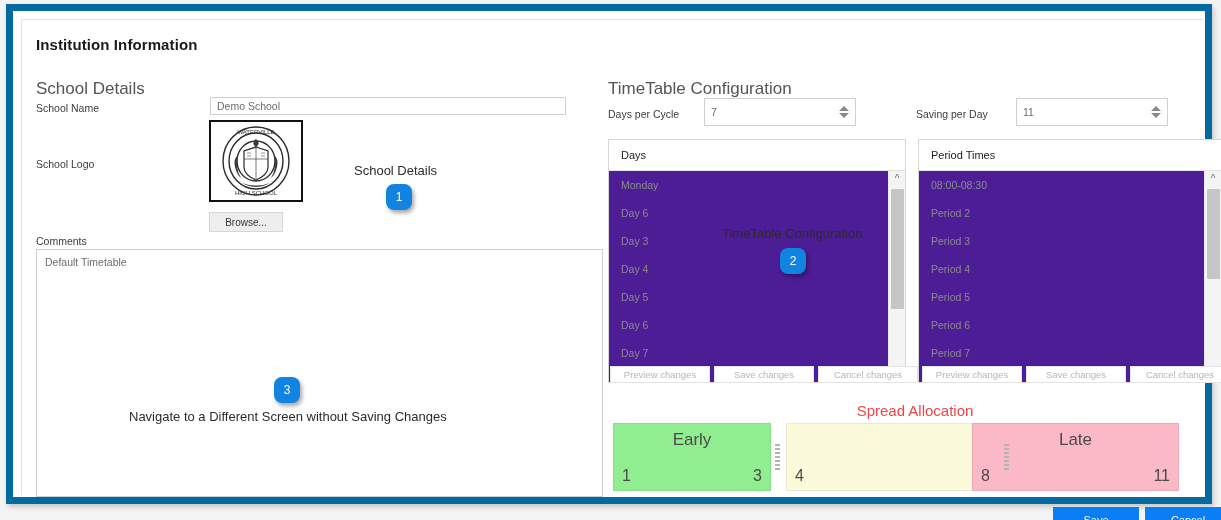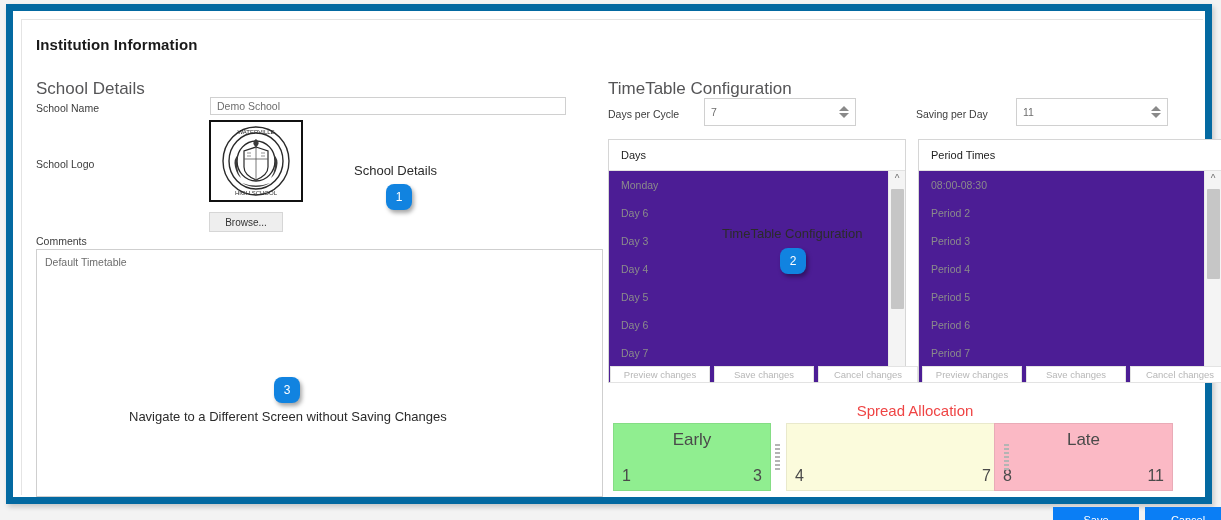--- a/index.html
+++ b/index.html
@@ -397,21 +397,21 @@
       <div id="spread-blocks">
           <div class="spread-block" style="left: 591px; width: 158px; background: rgb(144, 238, 144);">
             <div class="name">Early</div>
             <div class="lo">1</div>
             <div class="hi">3</div>
           </div>
           <div class="spread-block" style="left: 764px; width: 214px; background: rgb(251, 251, 220);">
             <div class="lo">4</div>
             <div class="hi">7</div>
           </div>
-          <div class="spread-block" style="left: 972px; width: 179px; background: rgb(251, 185, 197);">
+          <div class="spread-block" style="left: 950px; width: 207px; background: rgb(251, 185, 197);">
             <div class="name">Late</div>
             <div class="lo">8</div>
             <div class="hi">11</div>
           </div>
           <div class="grip" style="left: 753px;"></div>
           <div class="grip" style="left: 982px;"></div>
         </div>
 
       <div class="primary-btn" id="save-button">Save</div>
       <div class="primary-btn" id="cancel-button">Cancel</div>

